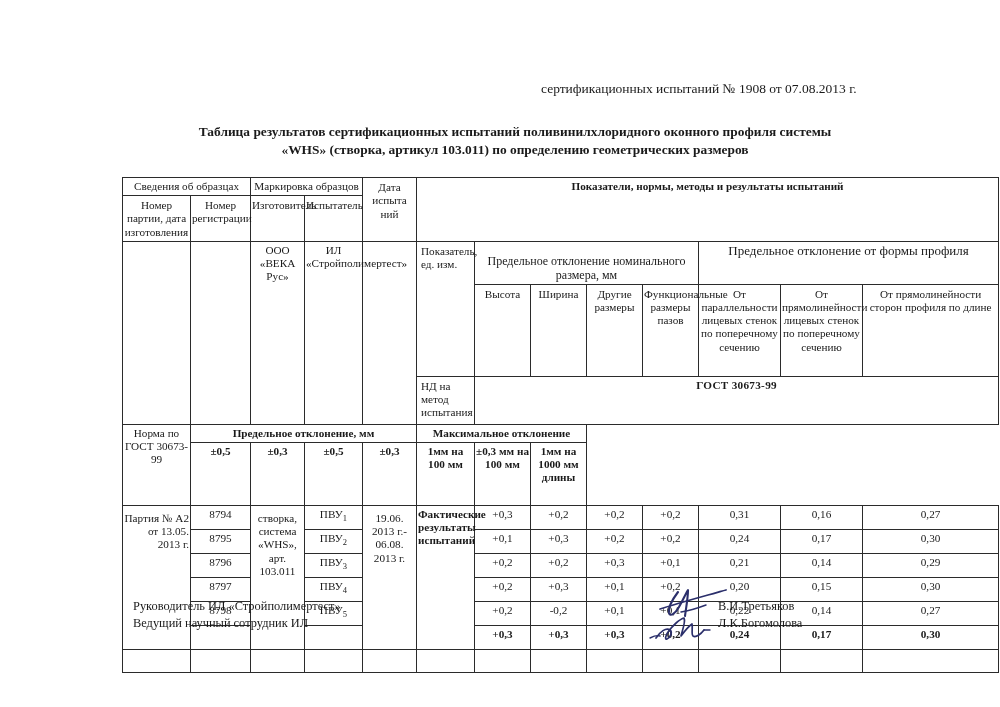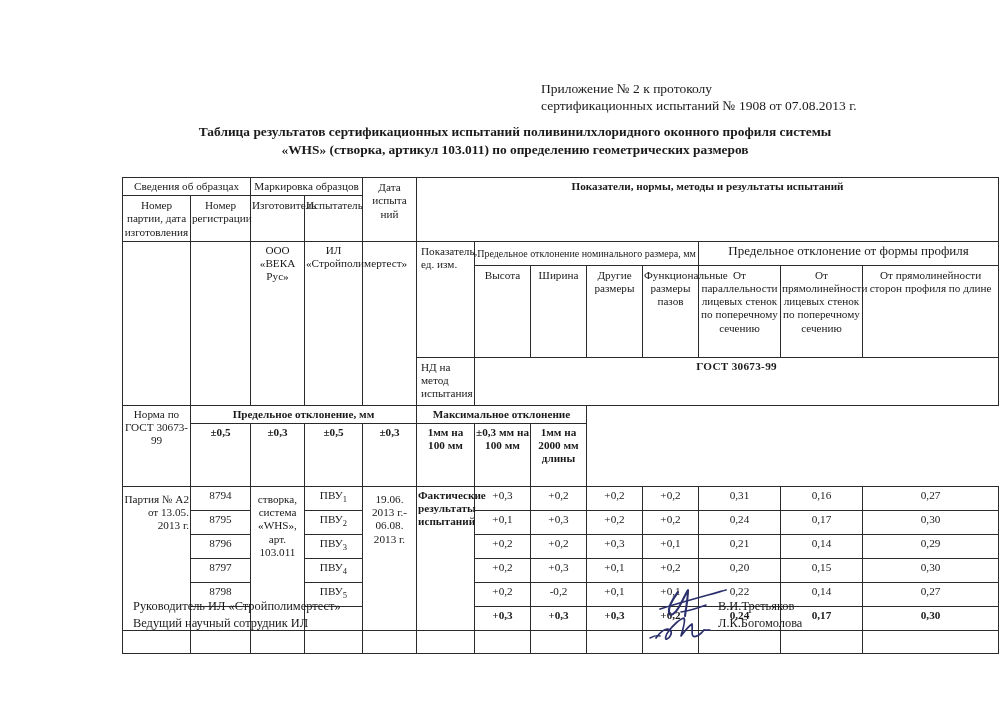--- a/index.html
+++ b/index.html
@@ -137,21 +137,20 @@
     top: 586px;
     width: 110px;
     height: 62px;
     pointer-events: none;
   }
 </style>
 </head>
 <body>
 
 <div class="appendix">
-  <div>Приложение № 2 к протоколу</div>
   <div>сертификационных испытаний № 1908 от 07.08.2013 г.</div>
 </div>
 
 <div class="doc-title">
   <div>Таблица результатов сертификационных испытаний поливинилхлоридного оконного профиля системы</div>
   <div>«WHS» (створка, артикул 103.011) по определению геометрических размеров</div>
 </div>
 
 <div class="tbl-wrap">
 <table class="main">
@@ -186,21 +185,21 @@
     <td rowspan="1" style="vertical-align:top;padding-top:3px;">Испытатель</td>
   </tr>
 
   <tr>
     <td rowspan="3"></td>
     <td rowspan="3"></td>
     <td rowspan="3" style="vertical-align:top;padding-top:2px;">ООО «ВЕКА Рус»</td>
     <td rowspan="3" style="vertical-align:top;padding-top:2px;">ИЛ «Стройполимертест»</td>
     <td rowspan="3"></td>
     <td rowspan="2" style="vertical-align:top;padding-top:3px;text-align:left;padding-left:4px;">Показатель, ед. изм.</td>
-    <td class="grp" colspan="4" style="font-size:10px;line-height:19px;vertical-align:top;padding-top:2px;">Предельное отклонение номинального размера, мм</td>
+    <td class="grp" colspan="4" style="font-size:12px;line-height:14px;vertical-align:top;padding-top:12px;">Предельное отклонение номинального размера, мм</td>
     <td class="grp" colspan="3" style="font-size:13px;line-height:14px;vertical-align:top;padding-top:2px;">Предельное отклонение от формы профиля</td>
   </tr>
 
   <tr>
     <td style="height:86px;vertical-align:top;padding-top:3px;">Высота</td>
     <td style="vertical-align:top;padding-top:3px;">Ширина</td>
     <td style="vertical-align:top;padding-top:3px;">Другие размеры</td>
     <td style="vertical-align:top;padding-top:3px;">Функциональные размеры пазов</td>
     <td style="vertical-align:top;padding-top:3px;">От параллельности лицевых стенок по поперечному сечению</td>
     <td style="vertical-align:top;padding-top:3px;">От прямолинейности лицевых стенок по поперечному сечению</td>
@@ -218,21 +217,21 @@
     <td class="subbanner" colspan="3">Максимальное отклонение</td>
   </tr>
 
   <tr>
     <td class="normval" style="height:58px;">±0,5</td>
     <td class="normval">±0,3</td>
     <td class="normval">±0,5</td>
     <td class="normval">±0,3</td>
     <td class="normval">1мм на 100 мм</td>
     <td class="normval">±0,3 мм на 100 мм</td>
-    <td class="normval">1мм на 2000 мм длины</td>
+    <td class="normval">1мм на 1000 мм длины</td>
   </tr>
 
   <tr>
     <td rowspan="6" class="leftlbl" style="vertical-align:top;padding-top:6px;text-align:right;">Партия № А2 от 13.05. 2013 г.</td>
     <td class="datacell" style="height:19px;">8794</td>
     <td rowspan="6" class="leftlbl" style="vertical-align:top;padding-top:6px;">створка, система «WHS», арт. 103.011</td>
     <td class="pvu"><span>ПВУ</span><sub>1</sub></td>
     <td rowspan="6" class="leftlbl" style="vertical-align:top;padding-top:6px;">19.06. 2013 г.- 06.08. 2013 г.</td>
     <td rowspan="6" class="factlbl">Фактические результаты испытаний</td>
     <td class="datacell">+0,3</td>

